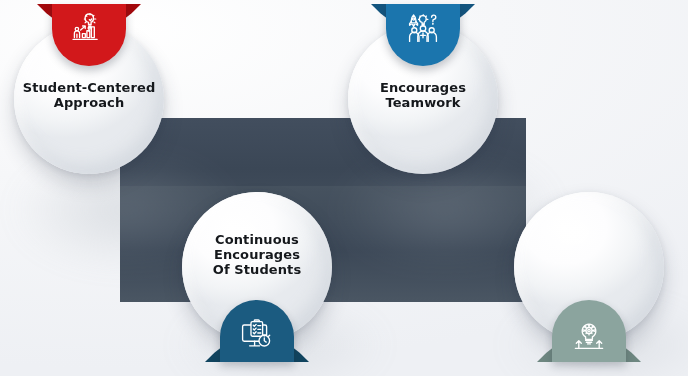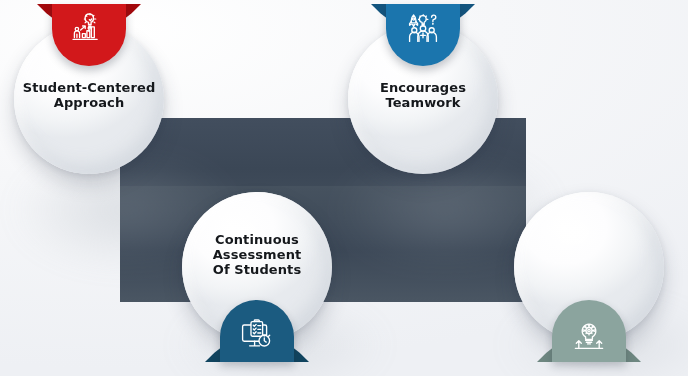--- a/index.html
+++ b/index.html
@@ -187,21 +187,21 @@
           <path d="M13.3 10.0l1.0 1.0 1.8-1.9M17.8 10.3h3.0"></path>
           <path d="M13.3 13.7l1.0 1.0 1.8-1.9M17.8 14.0h3.0"></path>
           <circle cx="24.3" cy="21.7" r="5.3" fill="#1b5b80"></circle>
           <path d="M24.3 18.8v2.9l1.9 1.4"></path>
           <path d="M22.6 15.8h3.4M24.3 15.8v1.2"></path>
           <path d="M28.6 17.3l1.1-1.1"></path>
         </g>
       </svg>
     </div>
     <div class="label">Continuous
-Assessment
+Encourages
 Of Students</div>
   </div>
 
   <div class="node bot" style="left:514px;top:192px;">
     <div class="disc"></div>
     <div class="badge down">
       <div class="tail l" style="background:#6e8781;"></div>
       <div class="tail r" style="background:#6e8781;"></div>
       <div class="body" style="background:#8ba49e;"></div>
       <svg viewBox="0 0 34 34">

